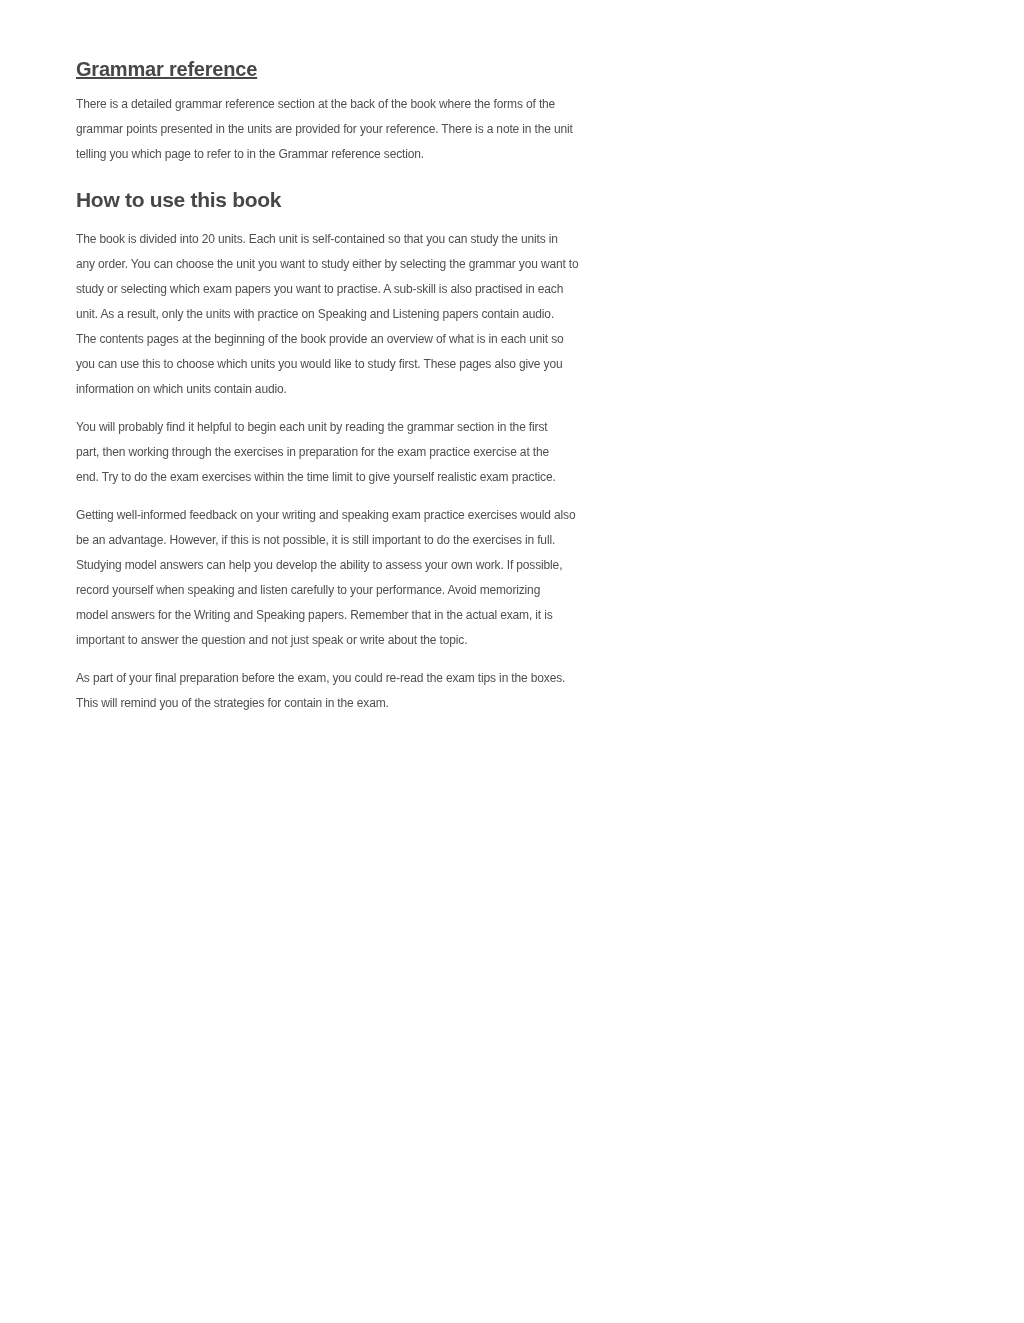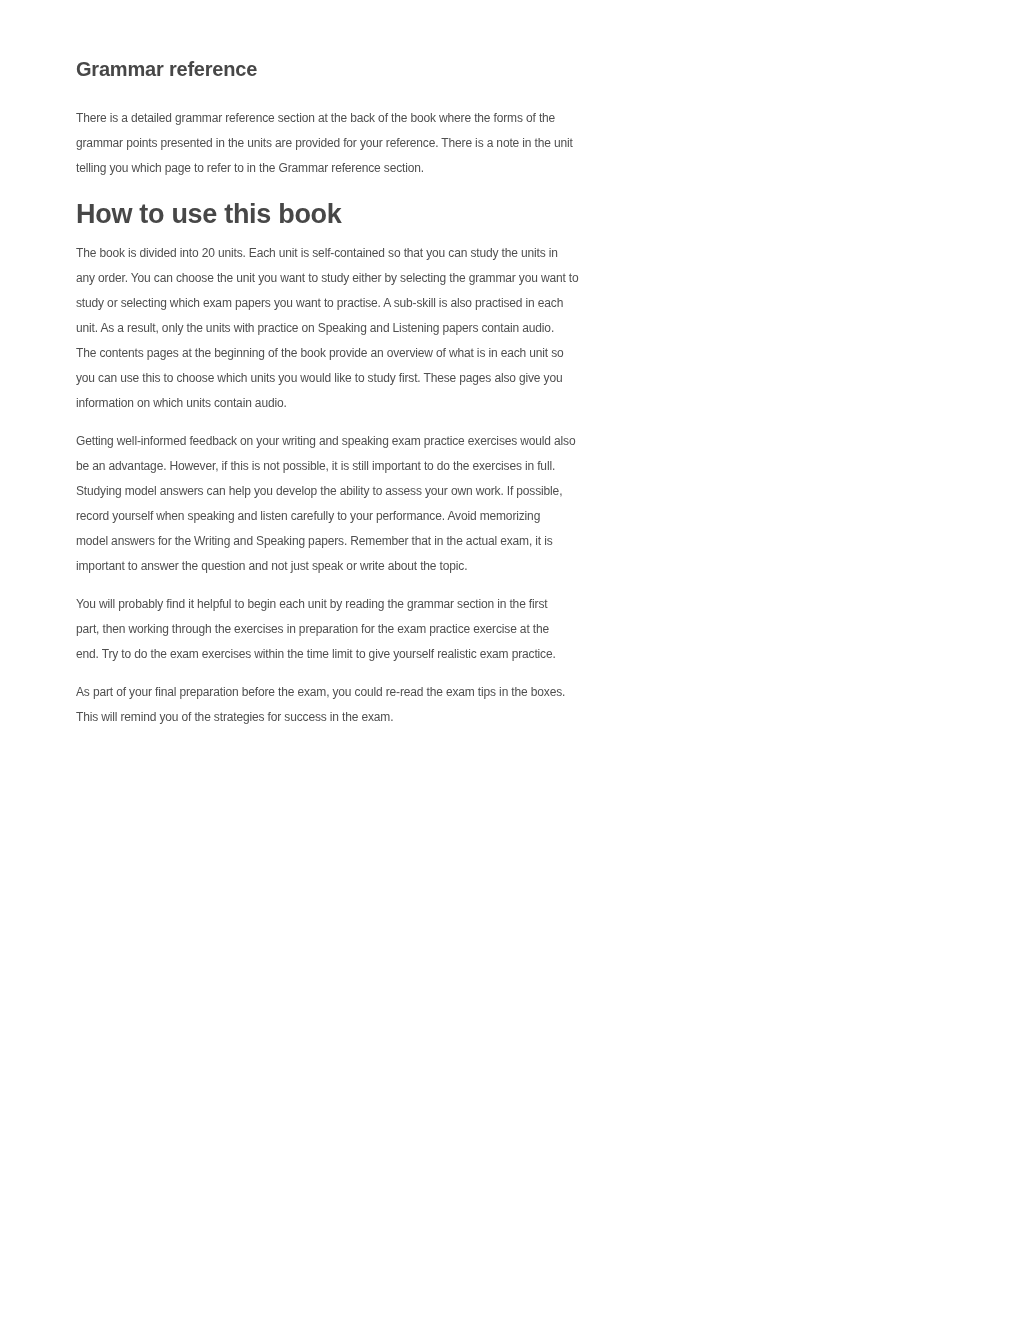--- a/index.html
+++ b/index.html
@@ -18,25 +18,26 @@
     overflow: hidden;
   }
   .content {
     width: 858px;
   }
   .heading-small {
     font-size: 20px;
     font-weight: bold;
     color: #474747;
     letter-spacing: -0.2px;
-    margin: 0 0 24px 0;
+    margin: 0 0 10px 0;
     line-height: 26px;
+    text-decoration: underline;
   }
   .heading-large {
-    font-size: 27px;
+    font-size: 21px;
     font-weight: bold;
     color: #474747;
     letter-spacing: -0.3px;
     margin: 16px 0 10px 0;
     line-height: 34px;
   }
   .body-text {
     font-size: 12px;
     line-height: 25px;
     color: #4f4f4f;
@@ -60,28 +61,28 @@
     <h1 class="heading-large">How to use this book</h1>
 
     <p class="body-text">The book is divided into 20 units. Each unit is self-contained so that you can study the units in
 any order. You can choose the unit you want to study either by selecting the grammar you want to
 study or selecting which exam papers you want to practise. A sub-skill is also practised in each
 unit. As a result, only the units with practice on Speaking and Listening papers contain audio.
 The contents pages at the beginning of the book provide an overview of what is in each unit so
 you can use this to choose which units you would like to study first. These pages also give you
 information on which units contain audio.</p>
 
+    <p class="body-text">You will probably find it helpful to begin each unit by reading the grammar section in the first
+part, then working through the exercises in preparation for the exam practice exercise at the
+end. Try to do the exam exercises within the time limit to give yourself realistic exam practice.</p>
+
     <p class="body-text">Getting well-informed feedback on your writing and speaking exam practice exercises would also
 be an advantage. However, if this is not possible, it is still important to do the exercises in full.
 Studying model answers can help you develop the ability to assess your own work. If possible,
 record yourself when speaking and listen carefully to your performance. Avoid memorizing
 model answers for the Writing and Speaking papers. Remember that in the actual exam, it is
 important to answer the question and not just speak or write about the topic.</p>
 
-    <p class="body-text">You will probably find it helpful to begin each unit by reading the grammar section in the first
-part, then working through the exercises in preparation for the exam practice exercise at the
-end. Try to do the exam exercises within the time limit to give yourself realistic exam practice.</p>
-
     <p class="body-text">As part of your final preparation before the exam, you could re-read the exam tips in the boxes.
-This will remind you of the strategies for success in the exam.</p>
+This will remind you of the strategies for contain in the exam.</p>
 
   </div>
 </div>
 
 </body></html>

